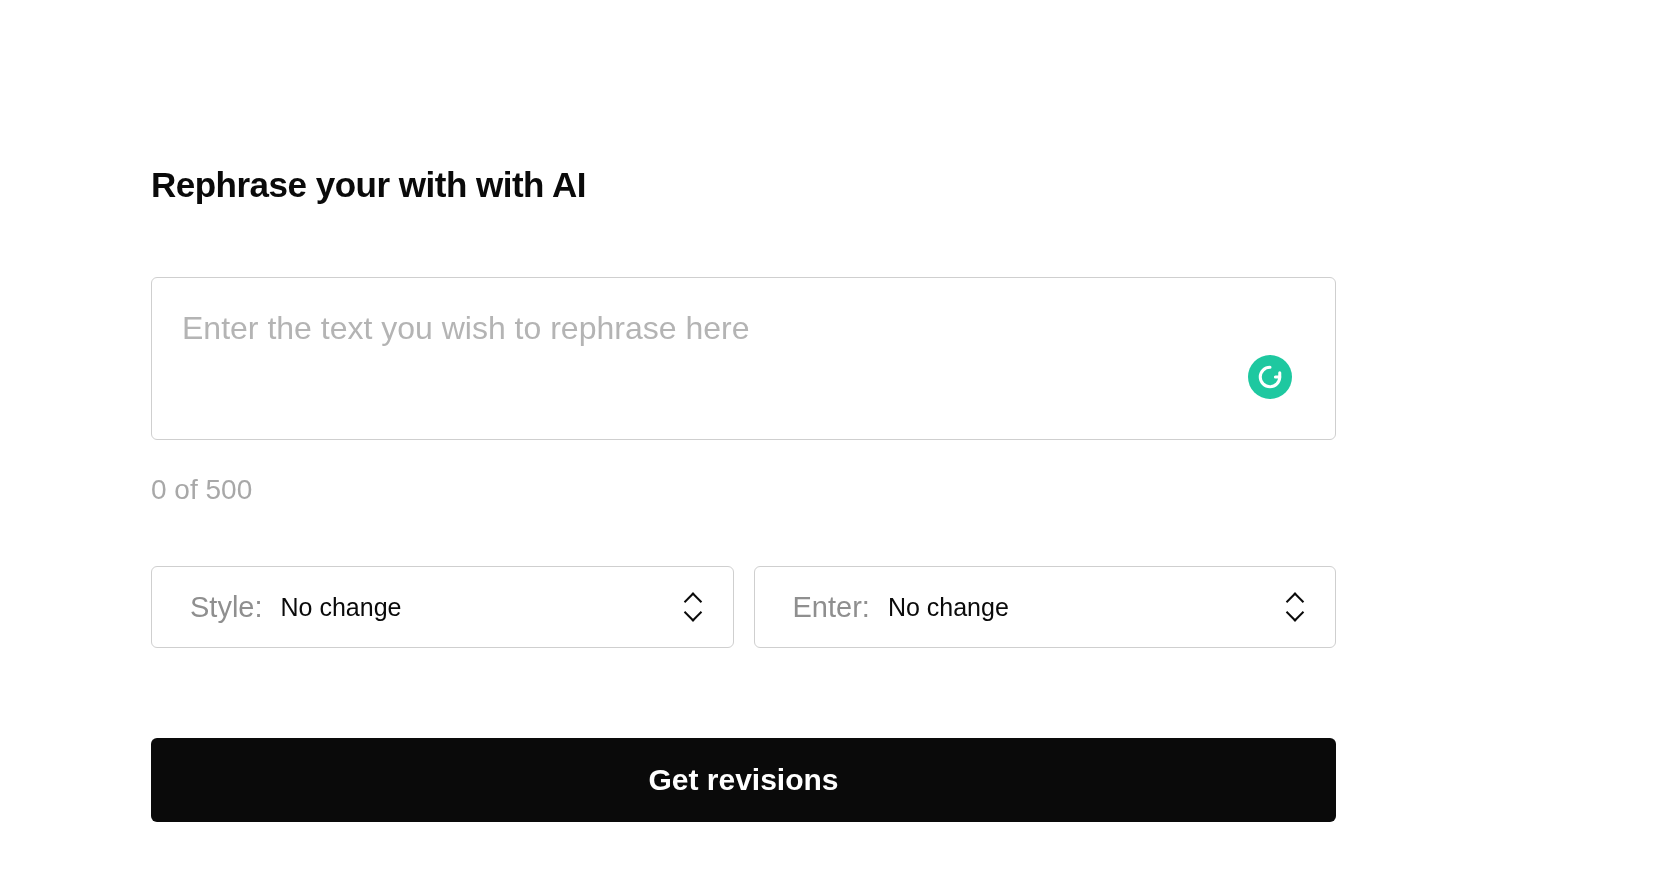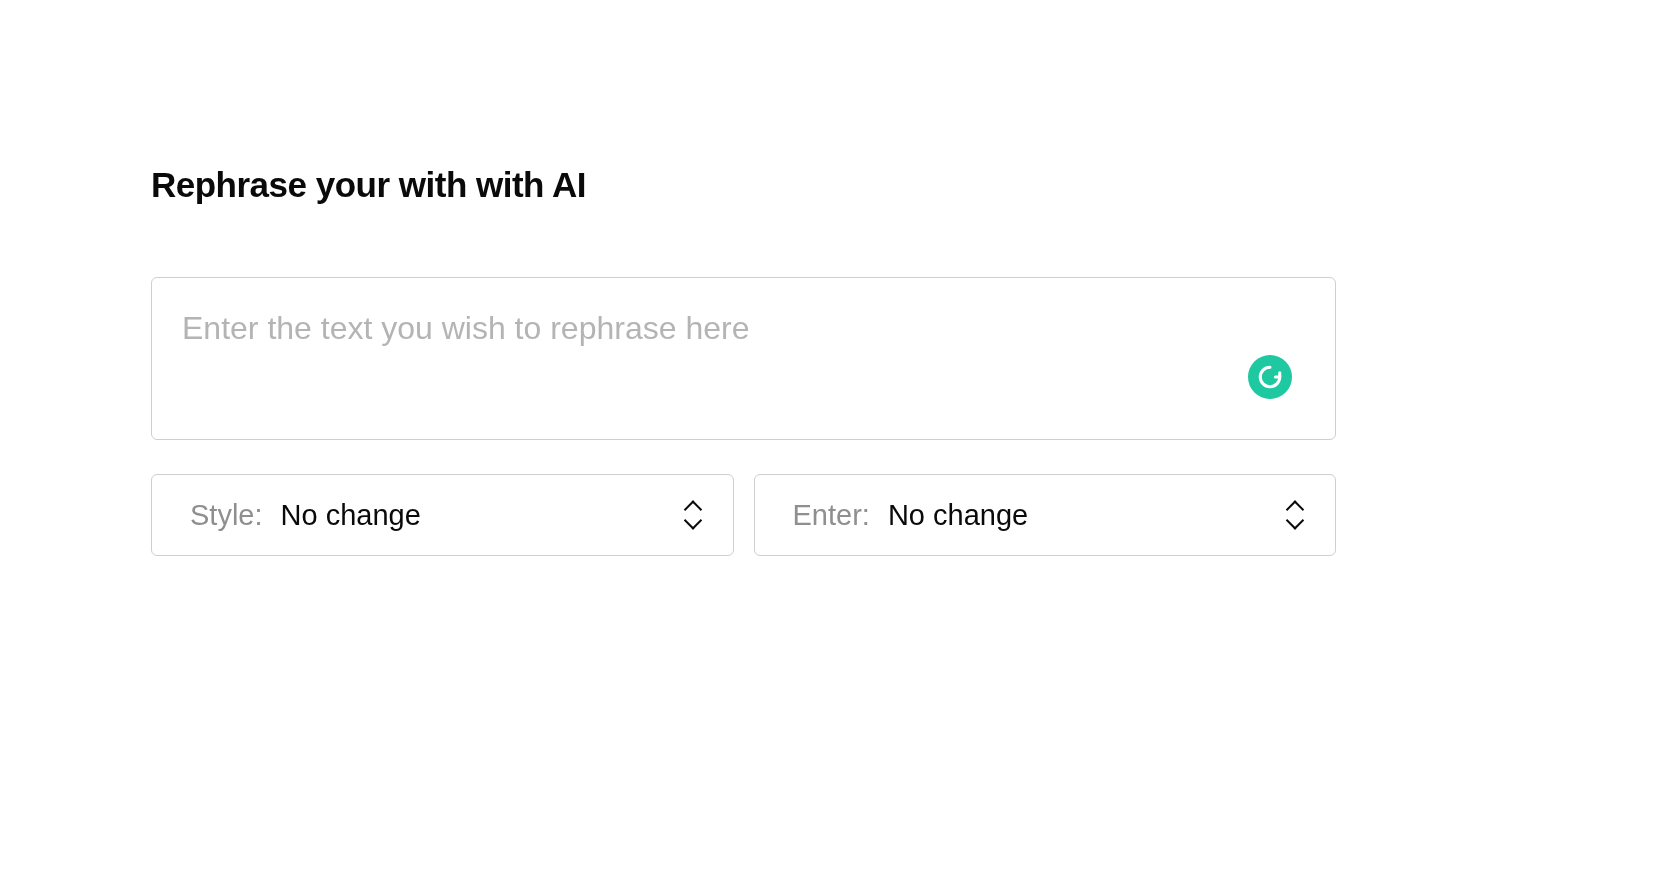--- a/index.html
+++ b/index.html
@@ -79,21 +79,21 @@
     padding: 0 30px 0 38px;
     cursor: pointer;
     position: relative;
   }
   .select-label {
     font-size: 29px;
     color: #8f8f8f;
     margin-right: 18px;
   }
   .select-value {
-    font-size: 29px;
+    font-size: 25px;
     color: #0a0a0a;
     font-weight: 500;
     flex: 1;
   }
   .chevron-updown {
     width: 20px;
     height: 28px;
     position: relative;
   }
   .chevron-updown::before,
@@ -137,27 +137,29 @@
   <div class="textarea-wrapper">
     <textarea class="textarea" placeholder="Enter the text you wish to rephrase here" style=""></textarea>
     <div class="grammarly-badge">
       <svg width="26" height="26" viewBox="0 0 24 24" fill="none">
         <path d="M 12 3 A 9 9 0 1 0 21 12" stroke="#ffffff" stroke-width="2.8" stroke-linecap="round" fill="none"></path>
         <path d="M 17 12 L 21 12 L 21 8" stroke="#ffffff" stroke-width="2.8" stroke-linecap="round" stroke-linejoin="round" fill="none"></path>
       </svg>
     </div>
   </div>
 
+  <div class="counter">0 of 500</div>
 
   <div class="selects-row">
     <div class="select-box">
       <span class="select-label">Style:</span>
       <span class="select-value">No change</span>
       <span class="chevron-updown"></span>
     </div>
     <div class="select-box">
       <span class="select-label">Enter:</span>
       <span class="select-value">No change</span>
       <span class="chevron-updown"></span>
     </div>
   </div>
 
+  <button class="submit-button">Get revisions</button>
 </div>
 
 </body></html>

